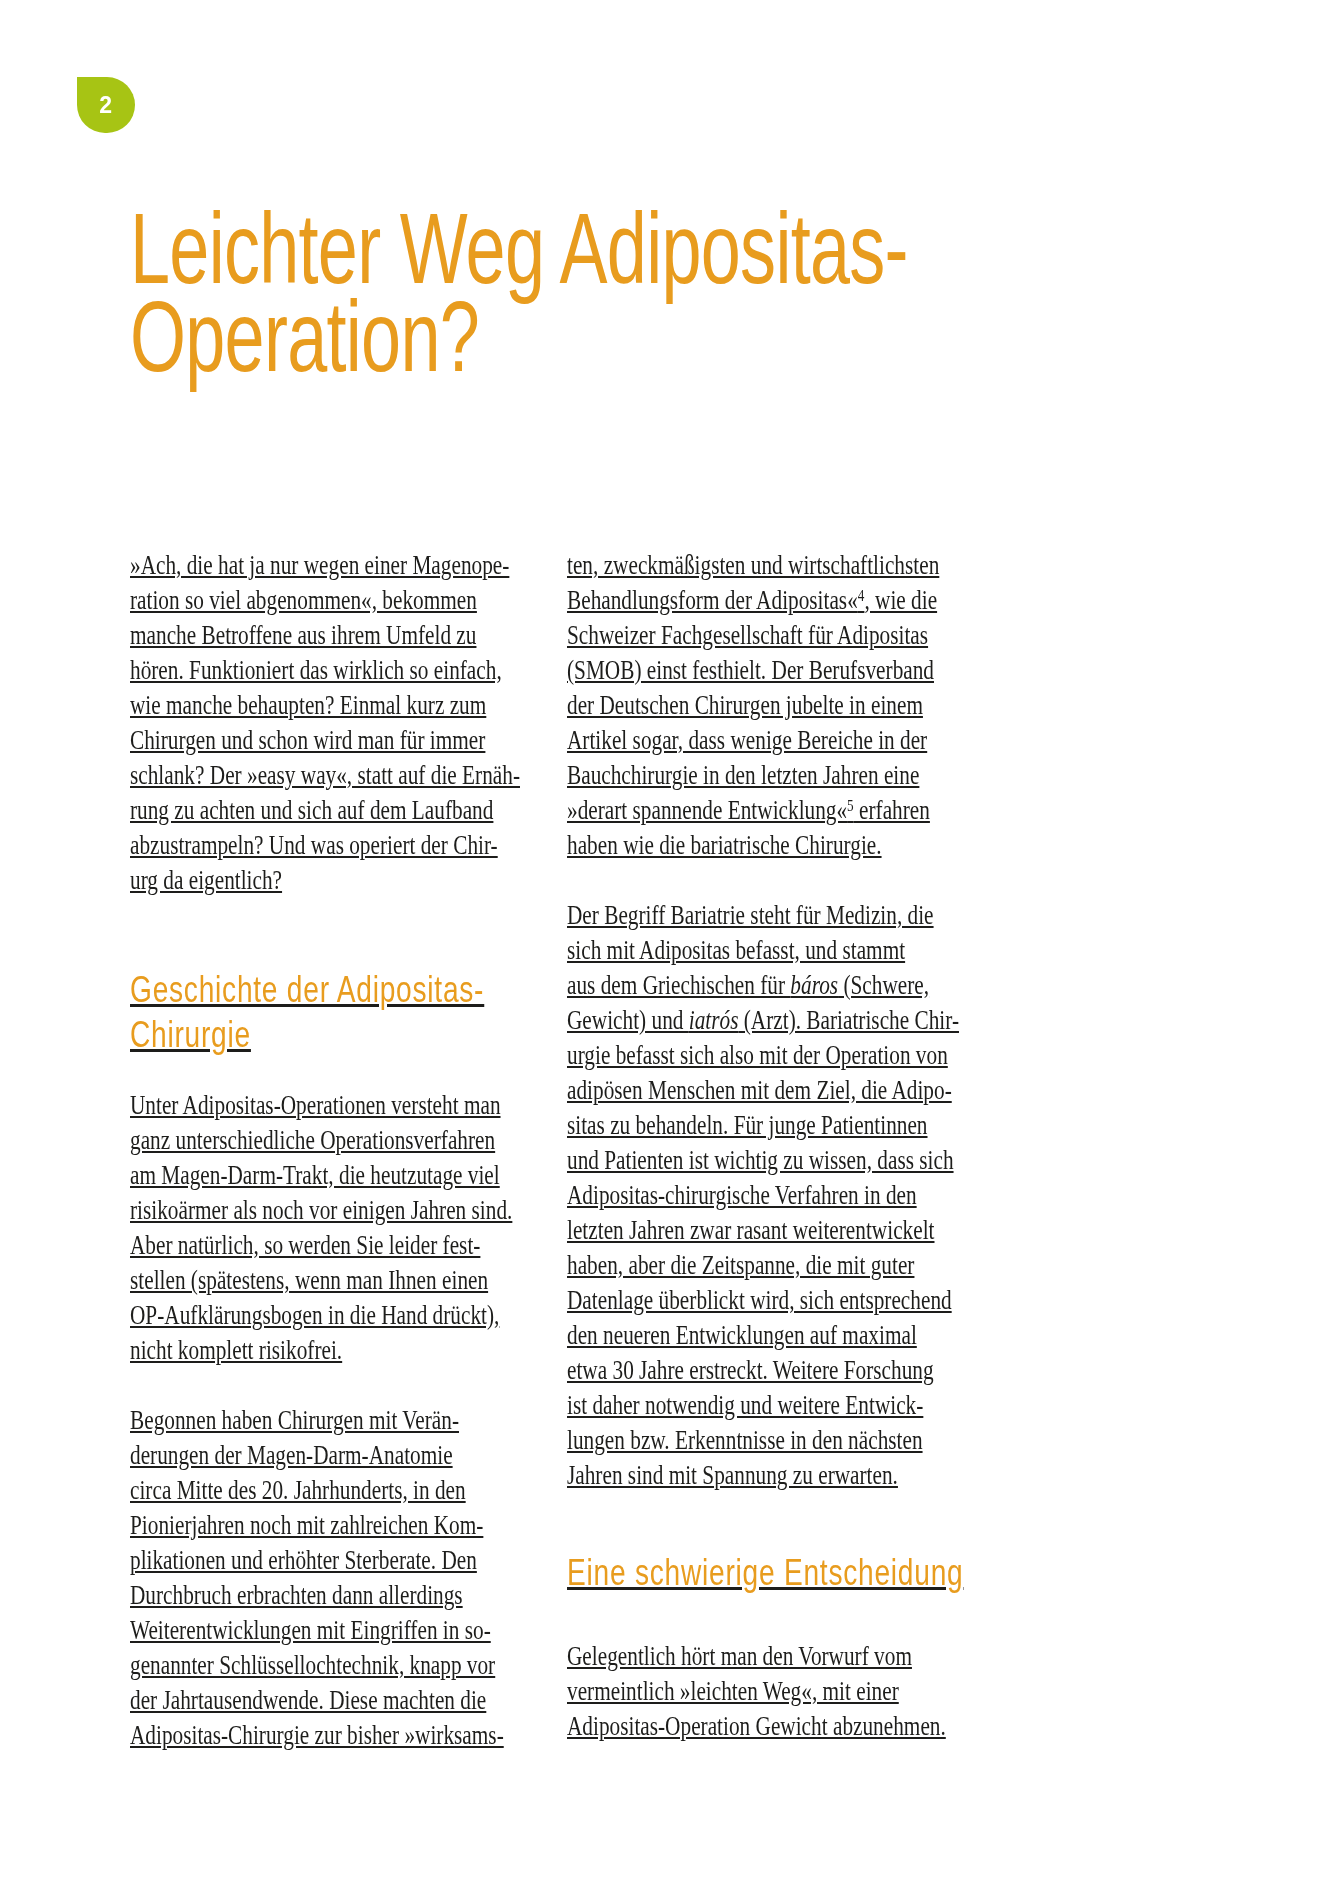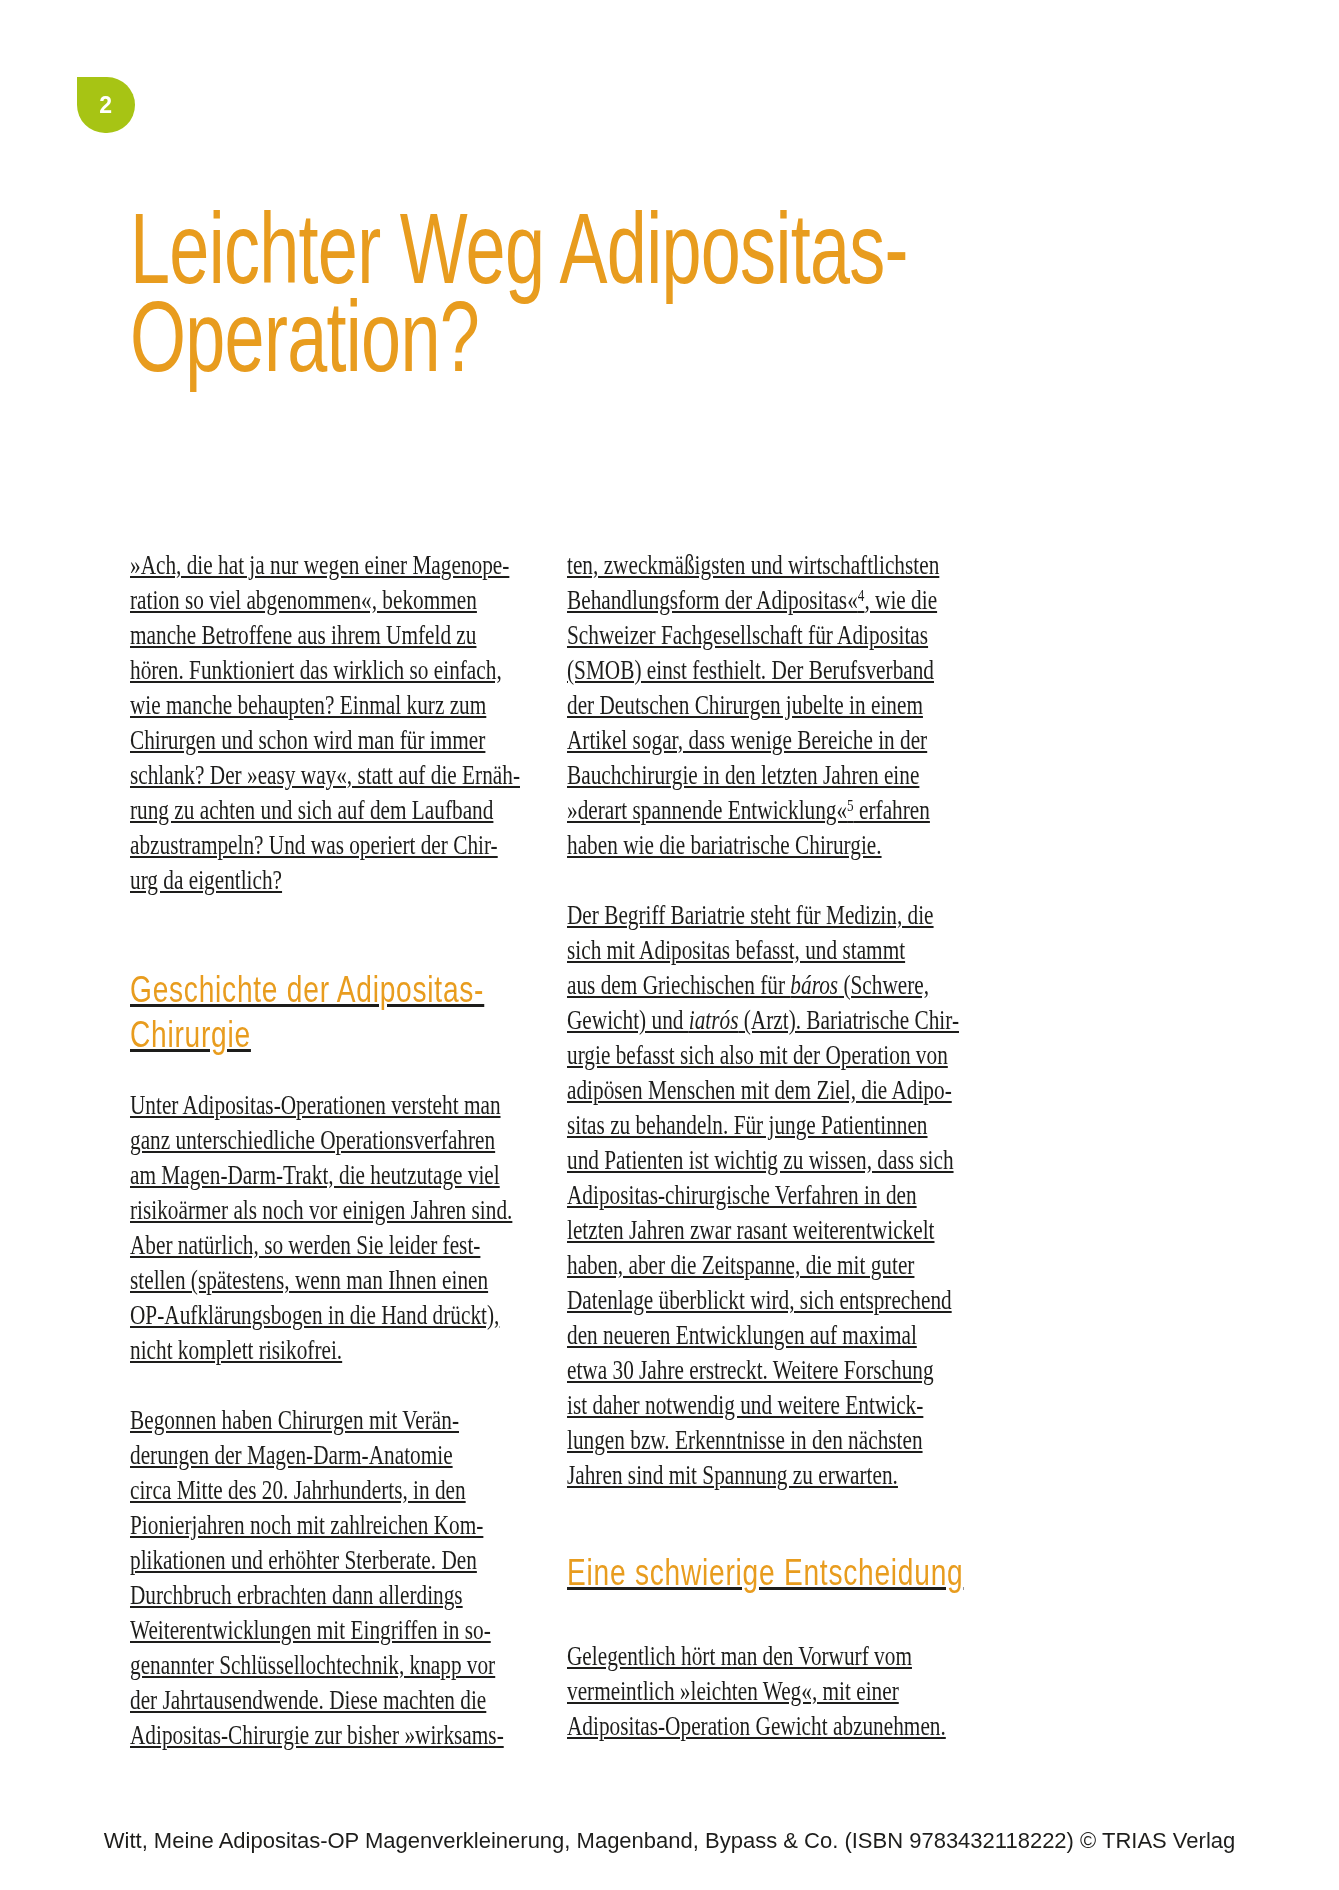--- a/index.html
+++ b/index.html
@@ -175,15 +175,14 @@
 ist daher notwendig und weitere Entwick-
 lungen bzw. Erkenntnisse in den nächsten
 Jahren sind mit Spannung zu erwarten.</p>
       <h2>Eine schwierige Entscheidung</h2>
       <p>Gelegentlich hört man den Vorwurf vom
 vermeintlich »leichten Weg«, mit einer
 Adipositas-Operation Gewicht abzunehmen.</p>
     </div>
   </div>
 
-  <div class="footer">Witt, Meine Adipositas-OP Magenverkleinerung, Magenband, Bypass &amp; Co. (ISBN 9783432118222) © TRIAS Verlag</div>
 
 </div>
 
 </body></html>

